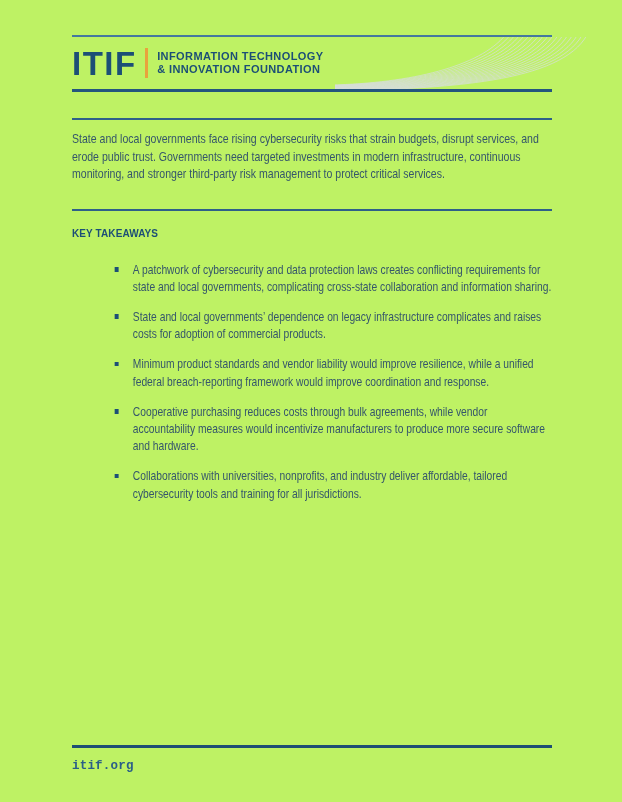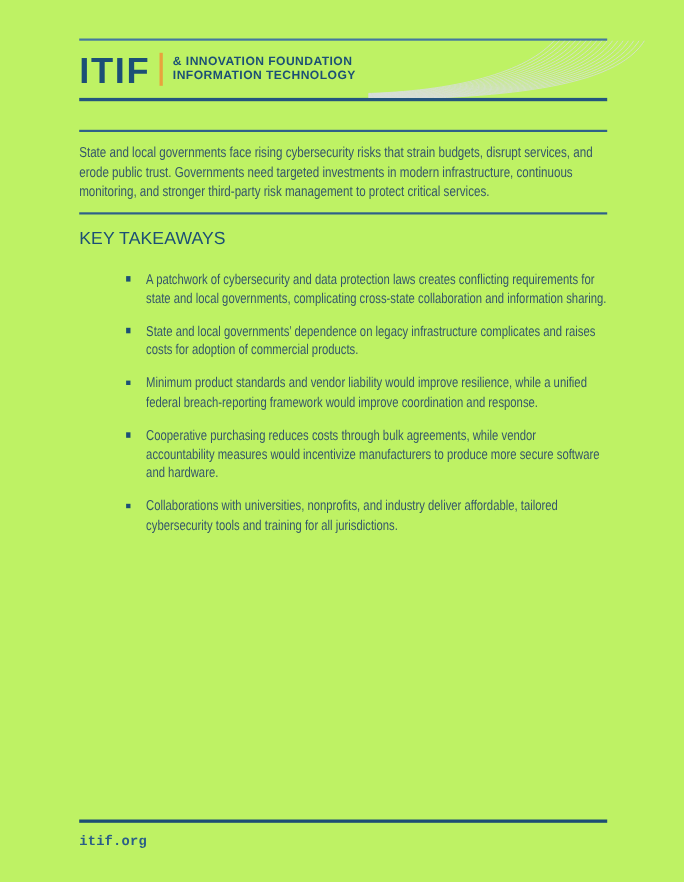--- a/index.html
+++ b/index.html
@@ -45,30 +45,30 @@
     margin-top:16px;font-size:10.5px;letter-spacing:0.8px;
     color:var(--muted,#5C6D7A);line-height:14px;display:flex;align-items:center;
   }
   .byline .sep{margin:0 9px;}
 
   
   .abstract-box{
     margin-top:26px;
     border-top:2px solid var(--rule-blue,#2E6089);
     border-bottom:2px solid var(--rule-blue,#2E6089);
-    padding:10px 0 10px 0;
+    padding:10px 0 26px 0;
   }
   .abstract-text{
     width:600px;transform:scaleX(0.8);transform-origin:left;
     font-size:13.2px;line-height:17.5px;color:var(--body-text,#35566B);
   }
 
   
   .kt-heading{
-    margin-top:15px;font-size:16px;font-weight:400;
+    margin-top:15px;font-size:10px;font-weight:700;
     letter-spacing:0.1px;color:var(--navy,#1C4F76);line-height:16px;
   }
   ul.takeaways{
     list-style:none;margin:19px 0 0 0;padding:0 0 0 52px;
     width:608px;transform:scaleX(0.79);transform-origin:left;
   }
   ul.takeaways li{
     position:relative;padding-left:25px;margin:0 0 13px 0;
     font-size:13px;line-height:17.2px;color:var(--body-text,#35566B);
     width:531px;
@@ -94,22 +94,22 @@
 <body>
 
 <div class="page">
   <div class="content">
 
     <div class="header-band">
       <div class="logo">
         <span class="wordmark">ITIF</span>
         <span class="logo-divider"></span>
         <span class="org-name">
+          <span class="org-line">INFORMATION TECHNOLOGY</span>
           <span class="org-line">&amp; INNOVATION FOUNDATION</span>
-          <span class="org-line">INFORMATION TECHNOLOGY</span>
         </span>
       </div>
       <svg class="swoosh" viewBox="0 0 255 52" preserveAspectRatio="none">
           <path d="M -5 54 C 113.4 52, 226 45, 252 -2" fill="none" stroke="#D9DDE1" stroke-width="0.7"></path>
           <path d="M -5 53.65 C 111.24 51.65, 221.2 44.1, 247.2 -2" fill="none" stroke="#D9DDE1" stroke-width="0.7"></path>
           <path d="M -5 53.3 C 109.08 51.3, 216.4 43.2, 242.4 -2" fill="none" stroke="#D9DDE1" stroke-width="0.7"></path>
           <path d="M -5 52.95 C 106.92 50.95, 211.6 42.3, 237.6 -2" fill="none" stroke="#D9DDE1" stroke-width="0.7"></path>
           <path d="M -5 52.6 C 104.76 50.6, 206.8 41.4, 232.8 -2" fill="none" stroke="#D9DDE1" stroke-width="0.7"></path>
           <path d="M -5 52.25 C 102.60000000000001 50.25, 202 40.5, 228 -2" fill="none" stroke="#D9DDE1" stroke-width="0.7"></path>
           <path d="M -5 51.9 C 100.44 49.9, 197.2 39.6, 223.2 -2" fill="none" stroke="#D9DDE1" stroke-width="0.7"></path>

